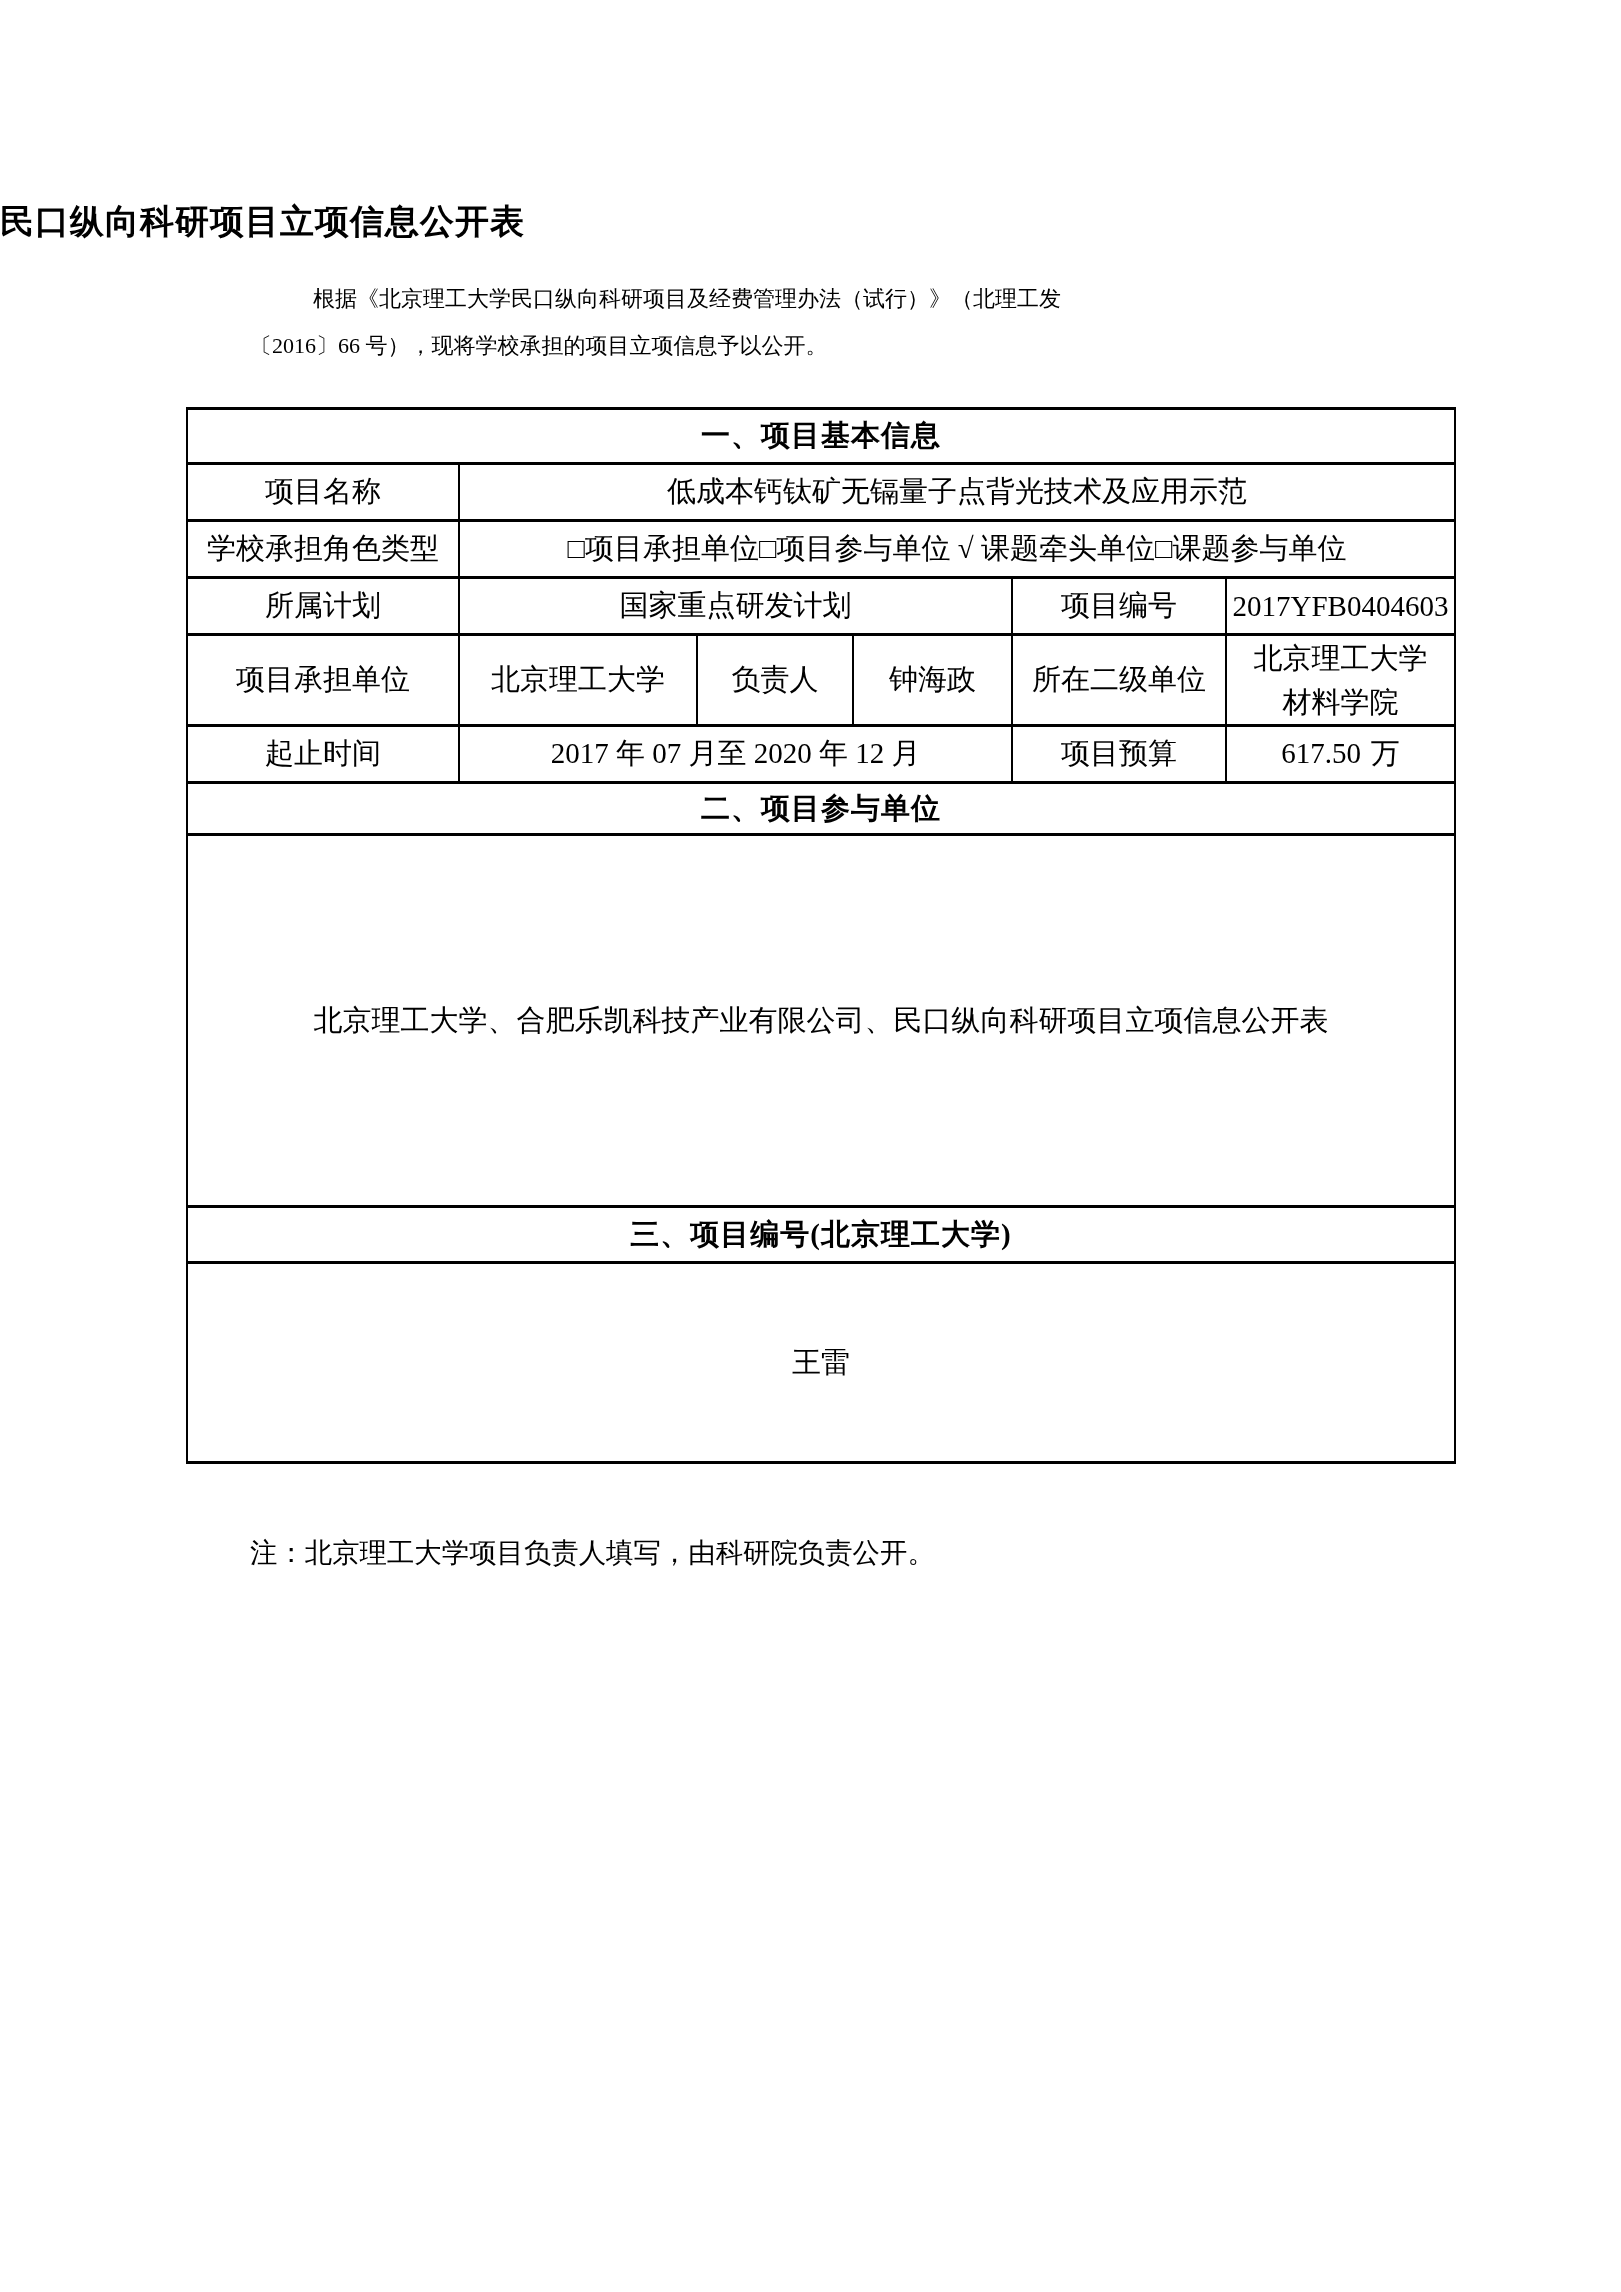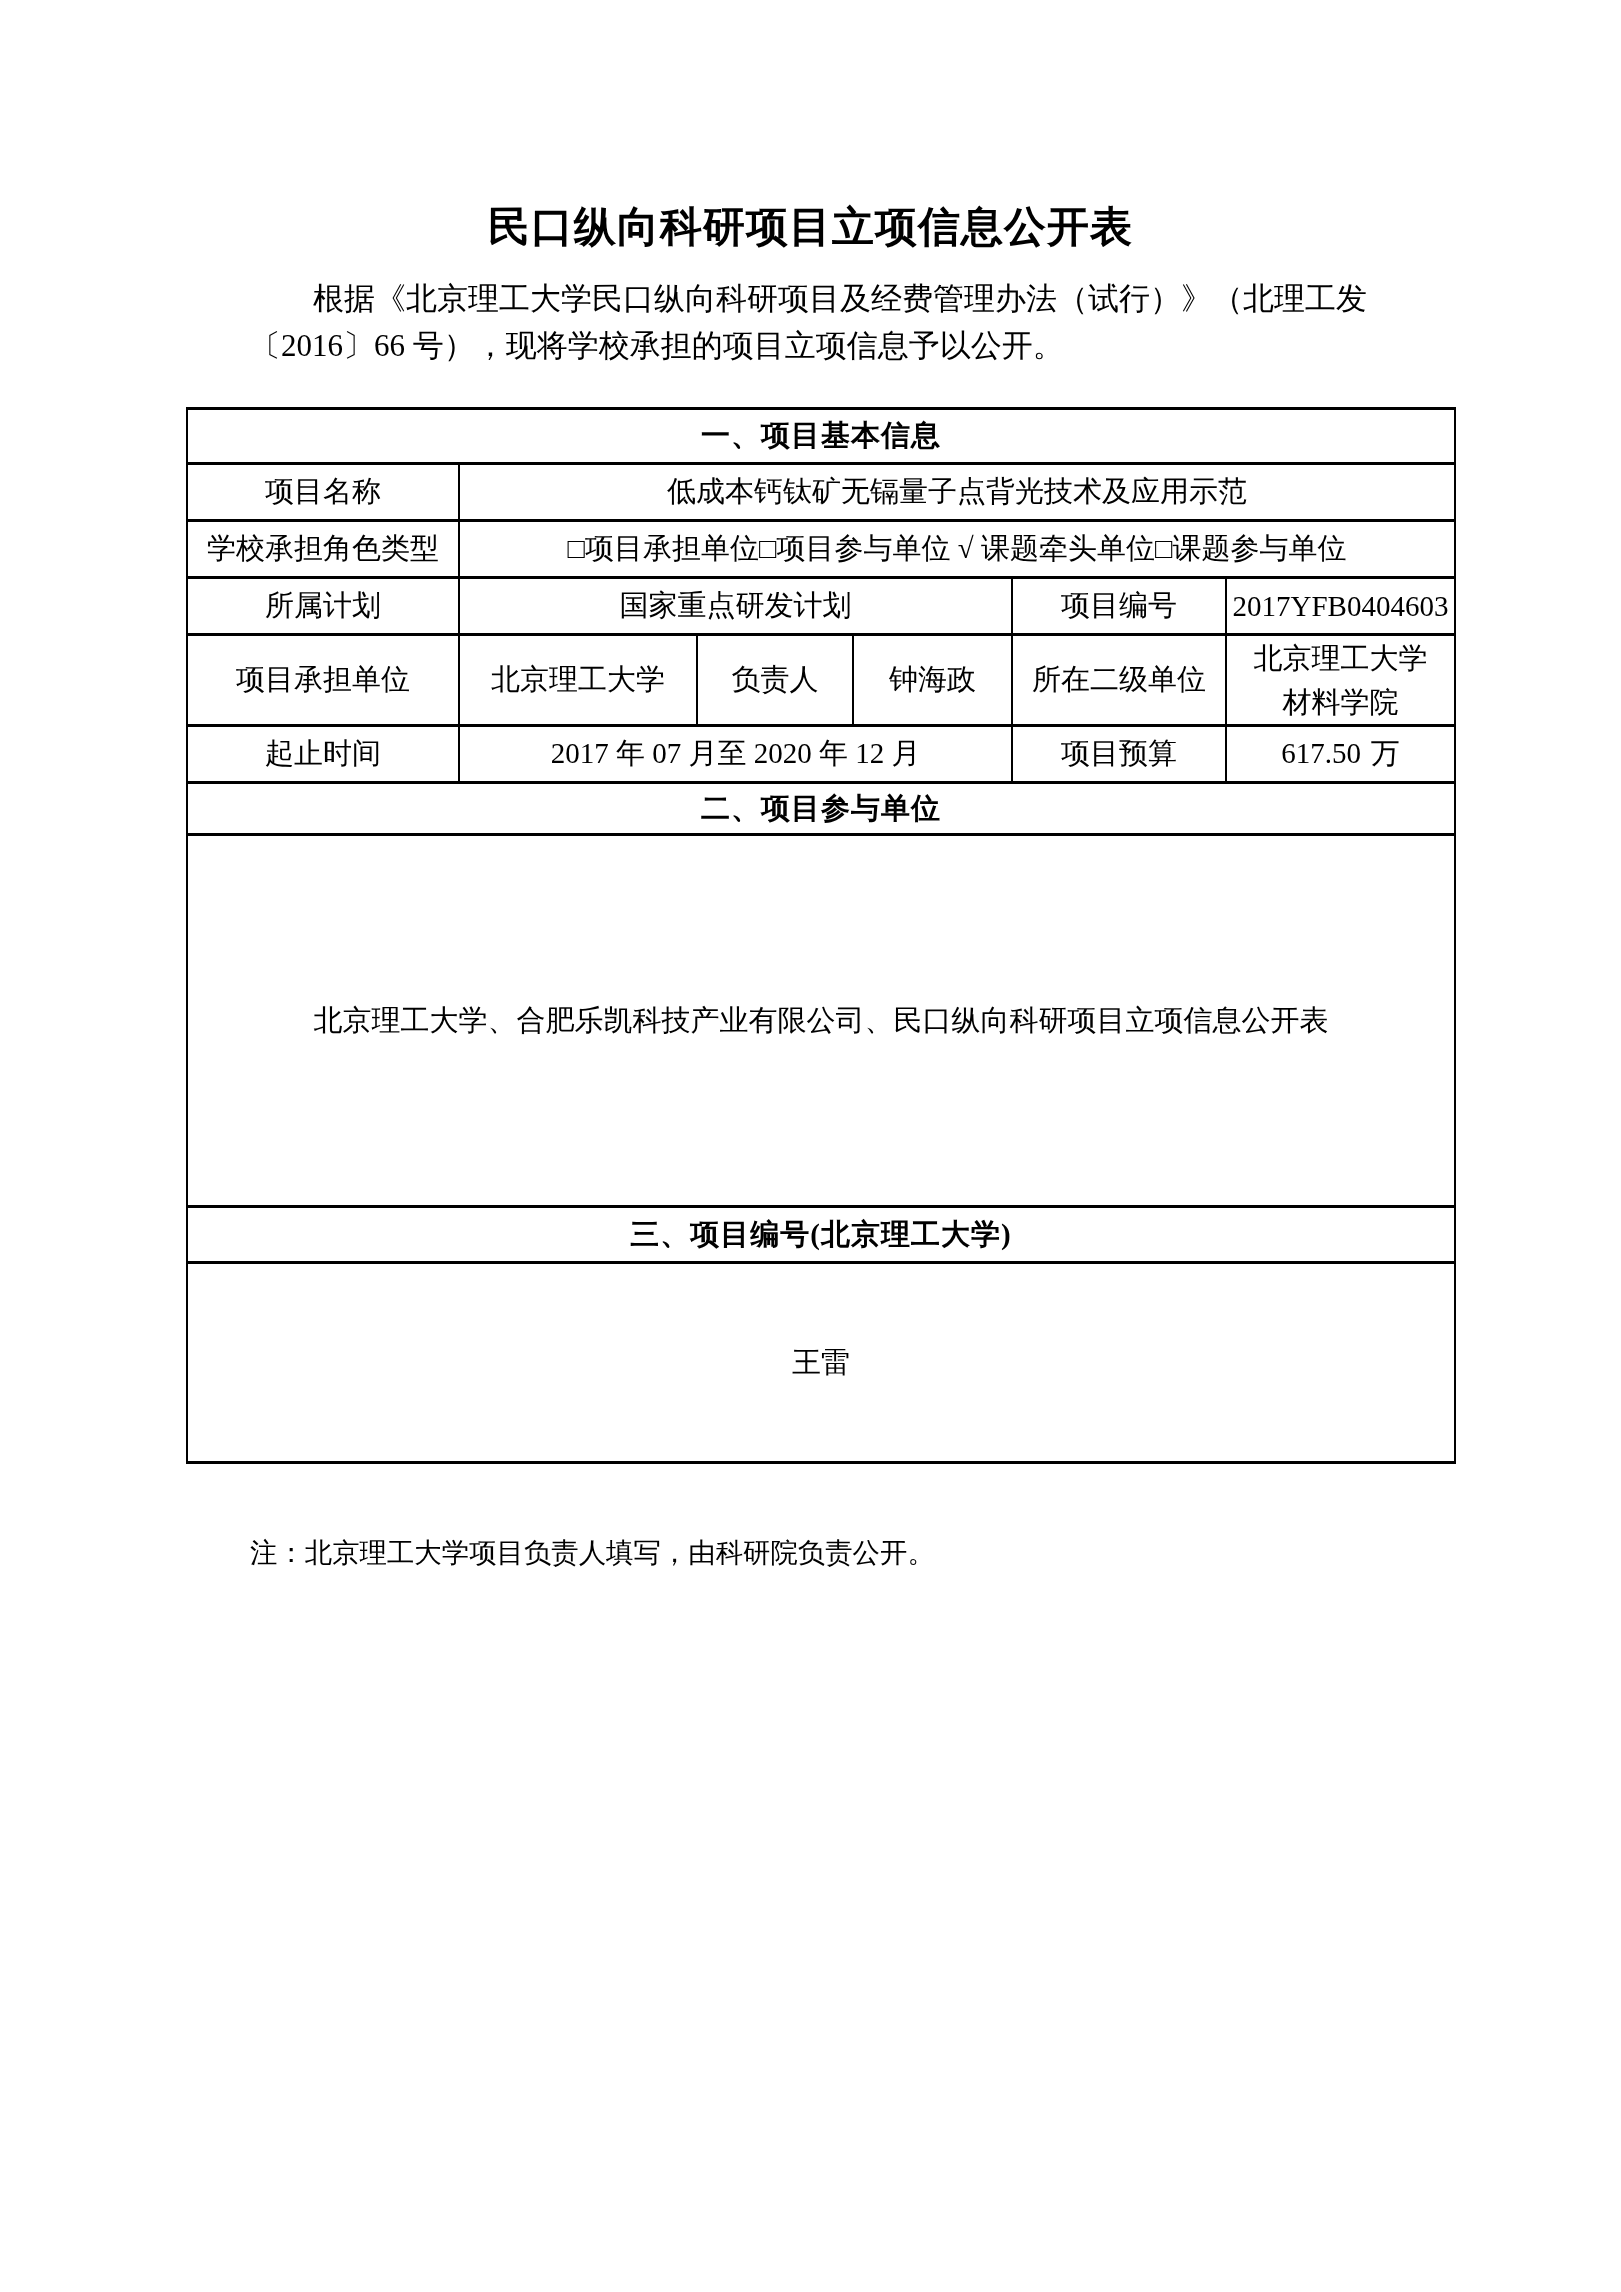--- a/index.html
+++ b/index.html
@@ -13,31 +13,31 @@
     height: 2293px;
     font-family: "Liberation Serif", "DejaVu Serif", serif;
     color: #000000;
   }
   .title {
     position: absolute;
     top: 199px;
     left: 0;
     width: 100%;
     margin: 0;
-    text-align: center;
-    font-size: 42px;
+    text-align: left;
+    font-size: 34px;
     font-weight: bold;
     letter-spacing: 1px;
   }
   .intro {
     position: absolute;
     left: 250px;
     top: 275px;
     width: 1176px;
-    font-size: 31px;
+    font-size: 22px;
     line-height: 47px;
   }
   .intro-line.indent { text-indent: 63px; }
 
   table.form {
     position: absolute;
     left: 186px;
     top: 407px;
     width: 1268px;
     border-collapse: collapse;

